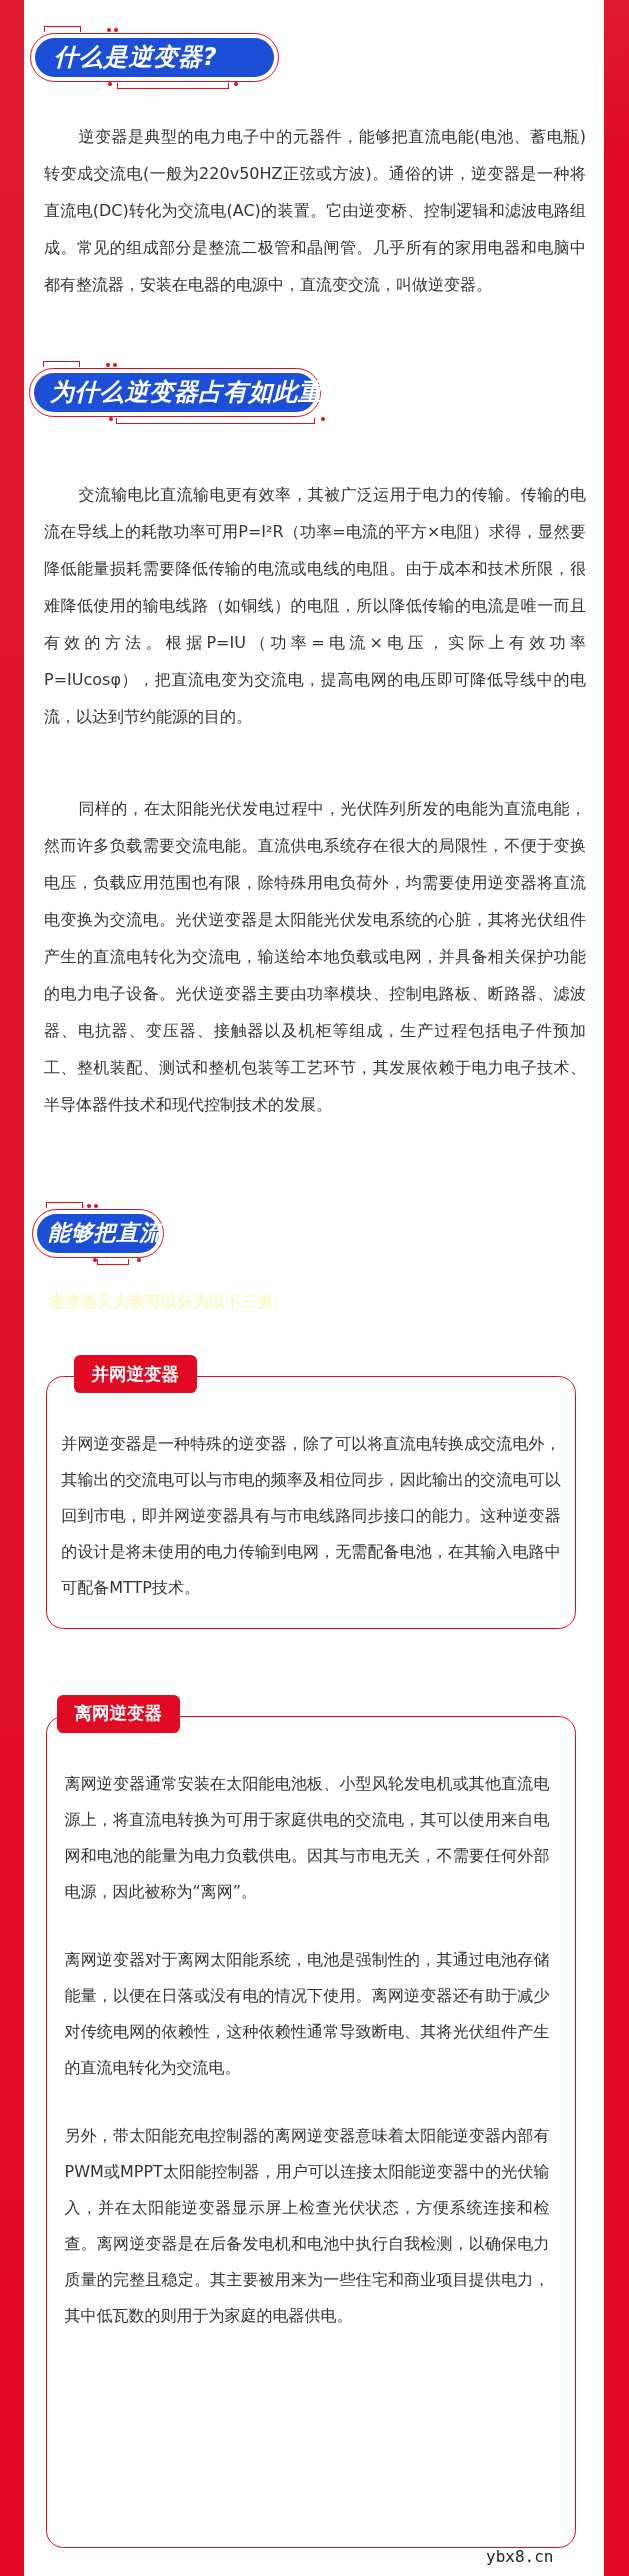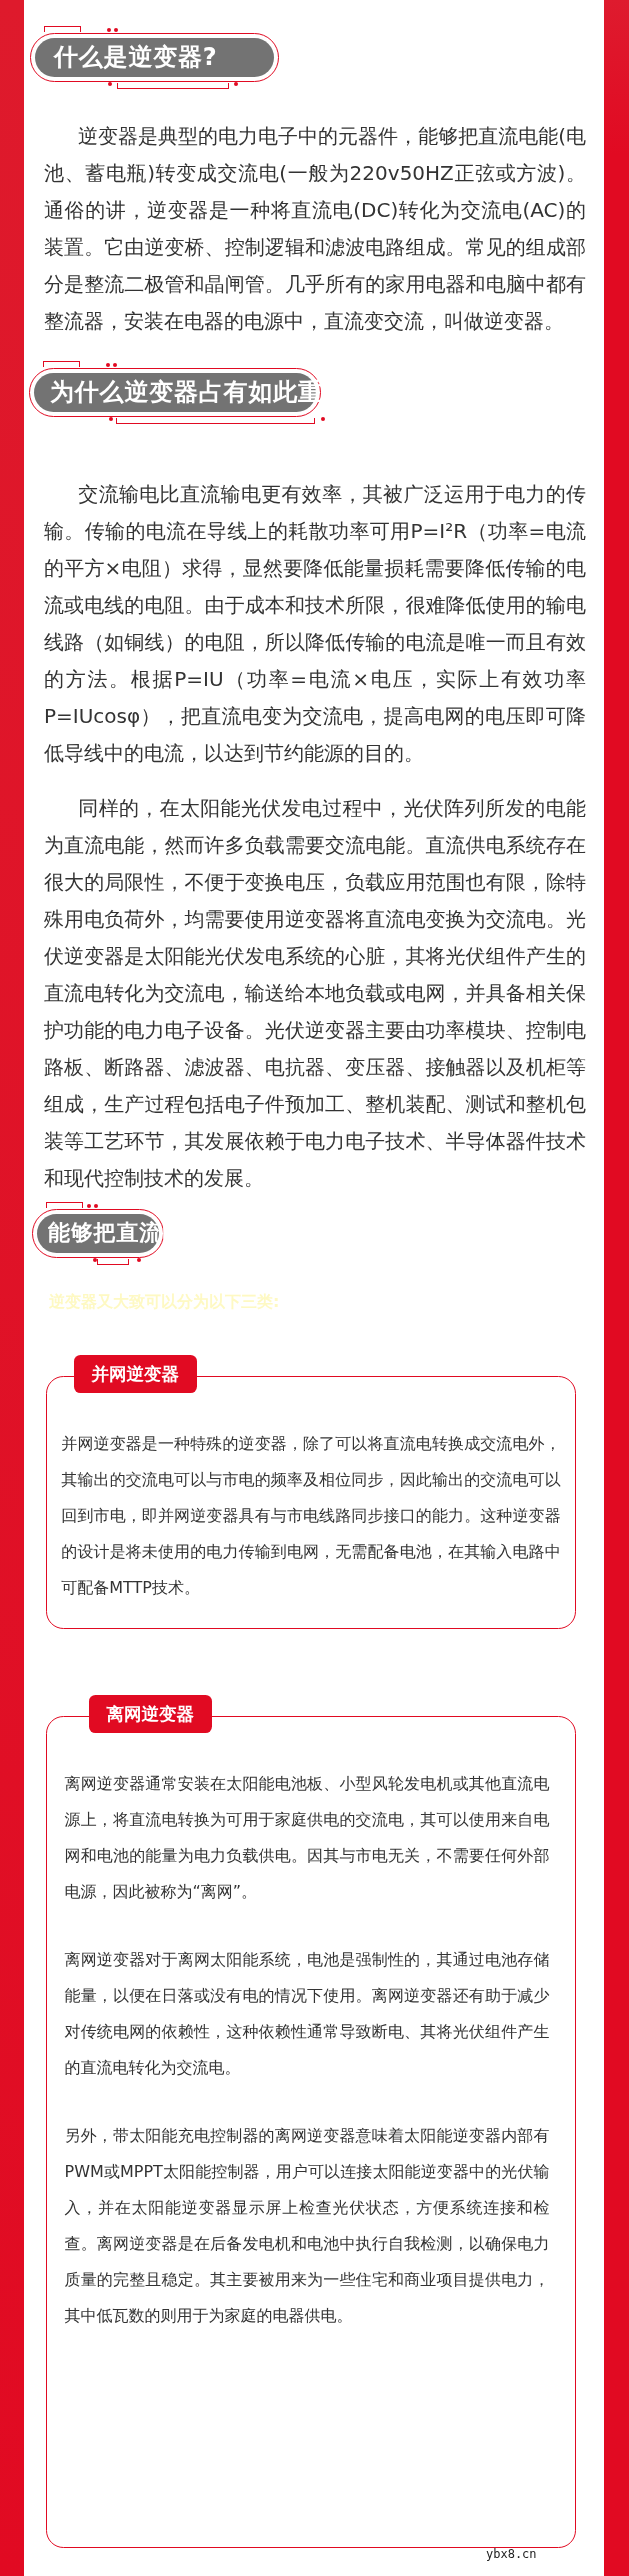--- a/index.html
+++ b/index.html
@@ -29,43 +29,44 @@
     position: absolute;
     height: 49px;
     border: 1.6px solid #e10a22;
     border-radius: 25px;
     padding: 4px;
     background: #fff;
   }
   .badge-inner {
     height: 100%;
     border-radius: 21px;
-    background: #737373;
+    background: #1d4ed8;
     color: #fff;
     font-weight: bold;
     font-size: 24px;
     line-height: 38px;
     padding-left: 19px;
     white-space: nowrap;
     letter-spacing: 0.8px;
+    font-style: italic;
   }
   .badge .deco-top {
     position: absolute; top: -8px; left: 12.7px; width: 37px; height: 6.4px;
     border: 1.6px solid #e10a22; border-bottom: none; background: #fff;
   }
   .badge .deco-bottom {
     position: absolute; bottom: -8px; height: 6.4px;
     border: 1.6px solid #e10a22; border-top: none; background: #fff;
   }
   .badge .dot {
     position: absolute; width: 4px; height: 4px; border-radius: 50%; background: #e10a22;
   }
   .para {
     position: absolute;
-    font-size: 20px;
+    font-size: 16px;
     line-height: 37px;
     color: #333;
     text-align: justify;
   }
   .para .indent { display: inline-block; width: 34px; }
   .intro-line {
     position: absolute;
     left: 49px; top: 1292px;
     font-size: 16px; font-weight: bold; color: #fef9c3;
   }
@@ -89,21 +90,21 @@
     border-radius: 6.4px;
     white-space: nowrap;
     text-align: center;
   }
   .card .para { position: static; font-size: 16px; line-height: 36px; }
   .card-body { padding: 49px 16px 0 16px; }
   .card-body .para + .para { margin-top: 32px; }
   .watermark {
     position: absolute; left: 486px; top: 2547px;
     font-family: "DejaVu Sans Mono", "Liberation Mono", monospace;
-    font-size: 12px; color: #222;
+    font-size: 16px; color: #222;
   }
 </style>
 </head>
 <body>
 
 <div class="bg-shade-left"></div>
 <div class="bg-shade-right"></div>
 
 <div class="panel"></div>
 
@@ -152,21 +153,21 @@
 <div class="intro-line">逆变器又大致可以分为以下三类:</div>
 
 <div class="card" style="top:1376px; height:253px;">
   <div class="card-tab">并网逆变器</div>
   <div class="card-body" style="padding-left:14.3px; padding-right:14.3px;">
     <div class="para">并网逆变器是一种特殊的逆变器，除了可以将直流电转换成交流电外，其输出的交流电可以与市电的频率及相位同步，因此输出的交流电可以回到市电，即并网逆变器具有与市电线路同步接口的能力。这种逆变器的设计是将未使用的电力传输到电网，无需配备电池，在其输入电路中可配备MTTP技术。</div>
   </div>
 </div>
 
 <div class="card" style="top:1716px; height:832px;">
-  <div class="card-tab" style="left:42px; top:-22px;">离网逆变器</div>
+  <div class="card-tab" style="left:10px; top:-22px;font-family:Liberation Mono, monospace;">离网逆变器</div>
   <div class="card-body" style="padding-left:17.5px; padding-right:25.5px;">
     <div class="para">离网逆变器通常安装在太阳能电池板、小型风轮发电机或其他直流电源上，将直流电转换为可用于家庭供电的交流电，其可以使用来自电网和电池的能量为电力负载供电。因其与市电无关，不需要任何外部电源，因此被称为“离网”。</div>
     <div class="para">离网逆变器对于离网太阳能系统，电池是强制性的，其通过电池存储能量，以便在日落或没有电的情况下使用。离网逆变器还有助于减少对传统电网的依赖性，这种依赖性通常导致断电、其将光伏组件产生的直流电转化为交流电。</div>
     <div class="para">另外，带太阳能充电控制器的离网逆变器意味着太阳能逆变器内部有PWM或MPPT太阳能控制器，用户可以连接太阳能逆变器中的光伏输入，并在太阳能逆变器显示屏上检查光伏状态，方便系统连接和检查。离网逆变器是在后备发电机和电池中执行自我检测，以确保电力质量的完整且稳定。其主要被用来为一些住宅和商业项目提供电力，其中低瓦数的则用于为家庭的电器供电。</div>
   </div>
 </div>
 
 <div class="watermark">ybx8.cn</div>
 
 

